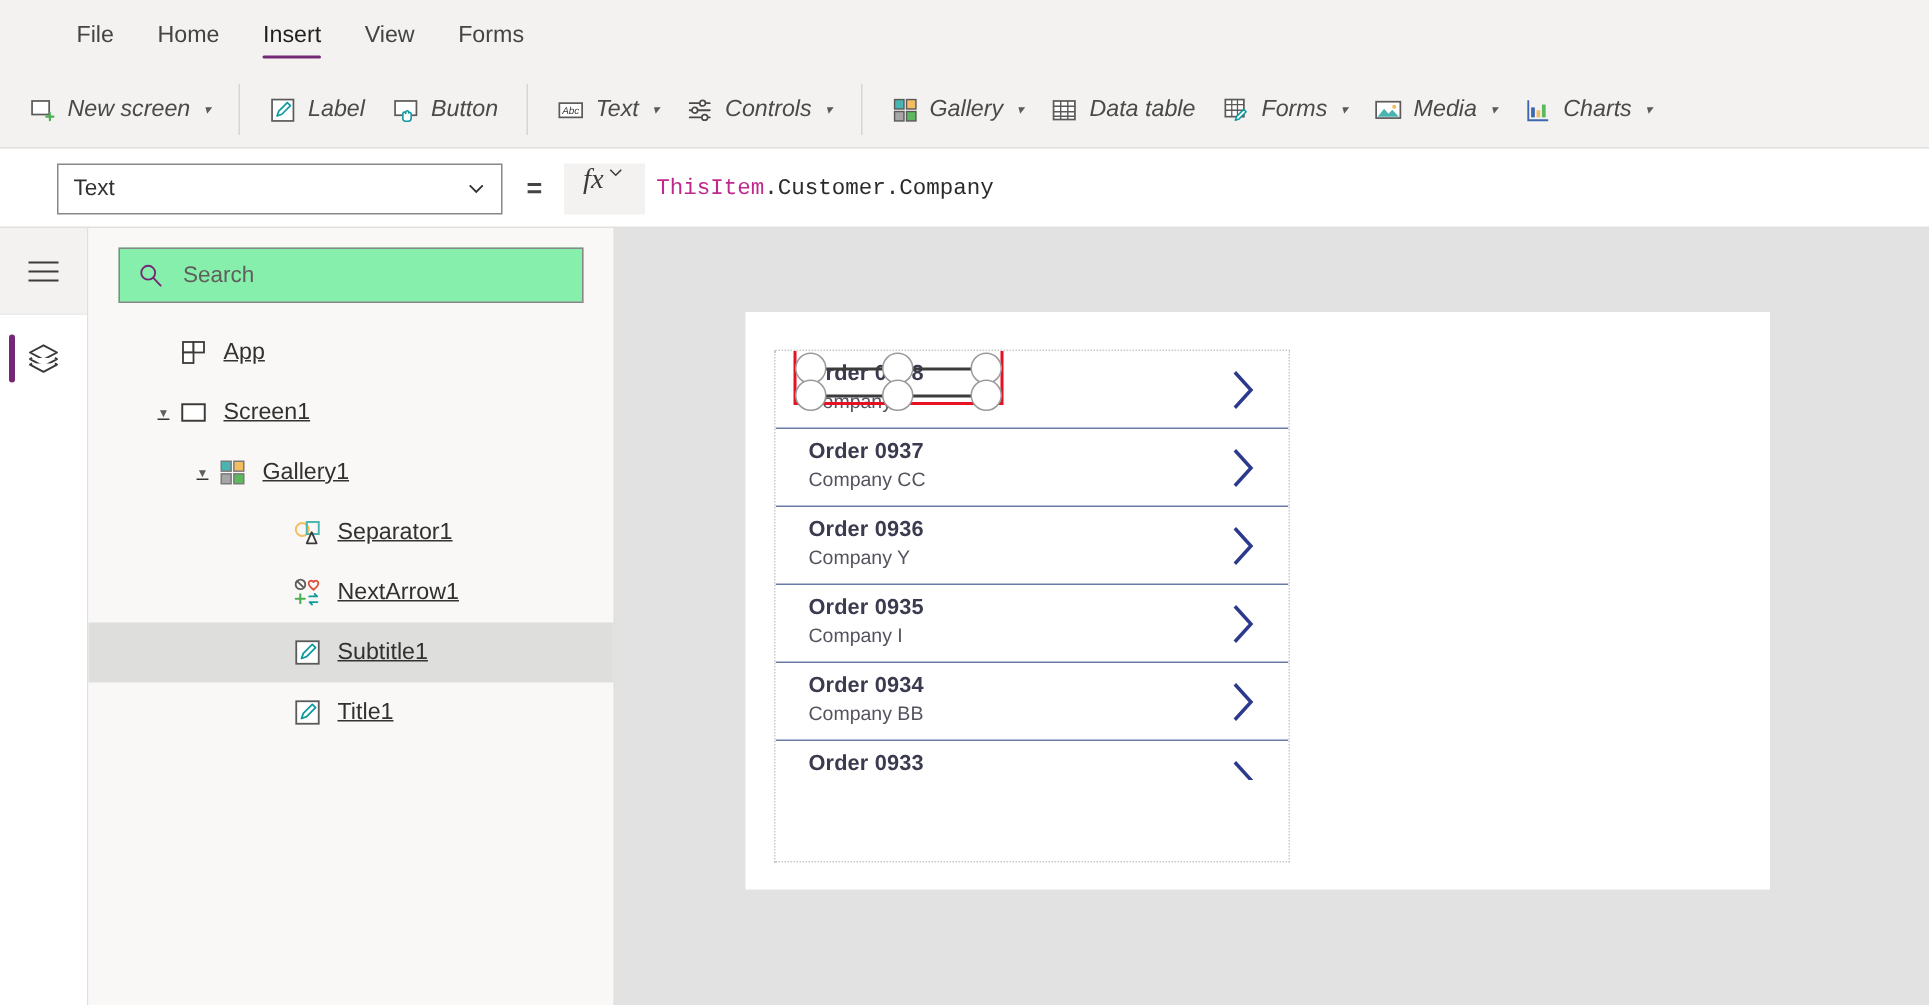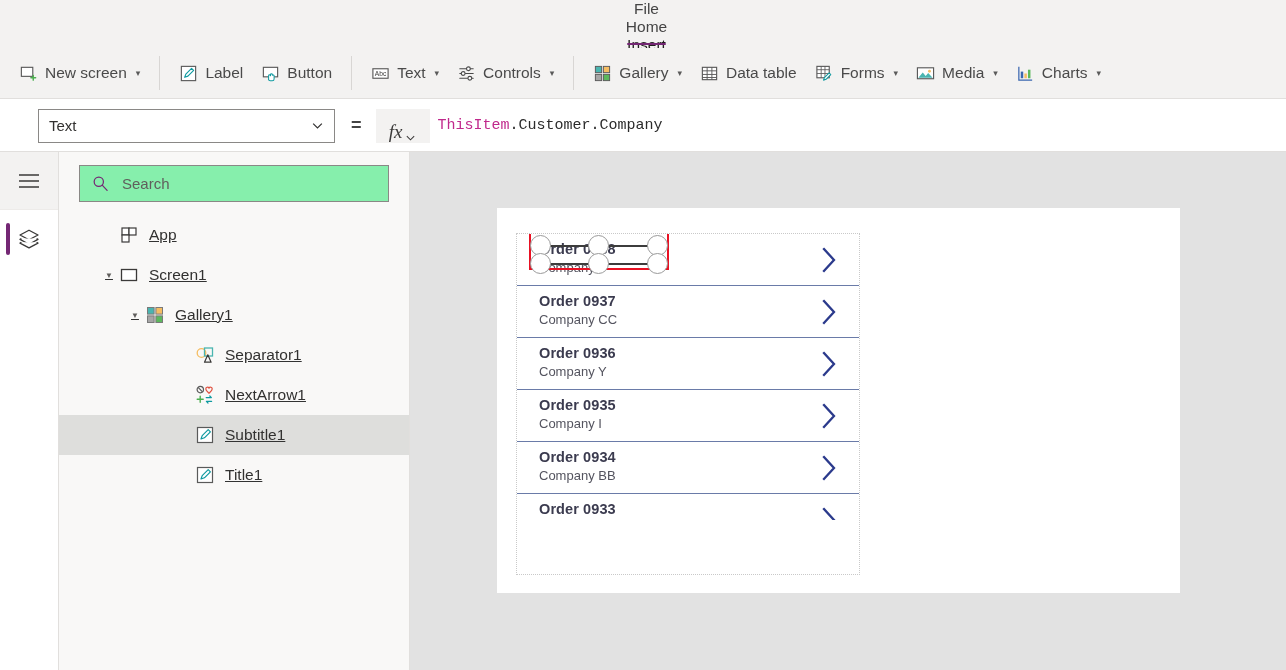--- a/index.html
+++ b/index.html
@@ -10,40 +10,41 @@
     color:#333333;
     -webkit-font-smoothing:antialiased;
   }
   .app{position:relative;width:1286px;height:670px;}
 
   
   .menubar{
     position:absolute;left:0;top:0;width:1286px;height:48px;
     background:#f3f2f1;
     display:flex;align-items:center;
-    padding-left:36px;box-sizing:border-box;flex-direction:column;
+    padding-left:51px;box-sizing:border-box;
   }
   .menuitem{
     font-size:15.5px;color:#444444;margin-right:29px;
     position:relative;height:48px;display:flex;align-items:center;
     cursor:default;
   }
   .menuitem.active{color:#201f1e;font-weight:normal;}
   .menuitem.active:after{
     content:"";position:absolute;left:0;right:0;bottom:9px;height:2.5px;
     background:#742774;border-radius:1px;
   }
 
   
   .ribbon{
     position:absolute;left:0;top:48px;width:1286px;height:51px;
     background:#f3f2f1;
     border-bottom:1px solid #e1dfdd;
     display:flex;align-items:center;
     box-sizing:border-box;
+    font-style:italic;
   }
   .rgroup{display:flex;align-items:center;height:34px;padding:0 10px;}
   .rdiv{width:1px;height:34px;background:#d8d6d4;}
   .ritem{
     display:flex;align-items:center;gap:7px;
     padding:4px 9px;border-radius:2px;cursor:default;
     font-size:15.5px;color:#4a4a4a;white-space:nowrap;
   }
   .caret{font-size:9px;color:#5a5a5a;margin-left:2px;line-height:1;}
   .ricon{width:19px;height:19px;display:block;flex:0 0 19px;}
@@ -57,21 +58,21 @@
   .propsel{
     margin-left:38px;width:297px;height:34px;
     border:1px solid #8a8886;background:#fff;
     display:flex;align-items:center;justify-content:space-between;
     padding:0 10px;box-sizing:border-box;cursor:default;
   }
   .propsel span.v{font-size:15px;color:#323130;}
   .eq{font-size:18px;color:#444;margin:0 14px 0 16px;font-weight:bold;}
   .fxbtn{
     width:54px;height:34px;background:#f3f2f1;
-    display:flex;align-items:flex-end;justify-content:center;gap:3px;
+    display:flex;align-items:flex-start;justify-content:center;gap:3px;
     cursor:default;
   }
   .fx{font-family:"Liberation Serif",serif;font-style:italic;font-size:19px;color:#3b3a39;}
   .finput{
     flex:1;height:34px;background:#ffffff;
     display:flex;align-items:center;
     font-family:Liberation Mono, monospace;
     font-size:15px;padding-left:8px;box-sizing:border-box;
     color:#2b2b2b;white-space:pre;
   }

